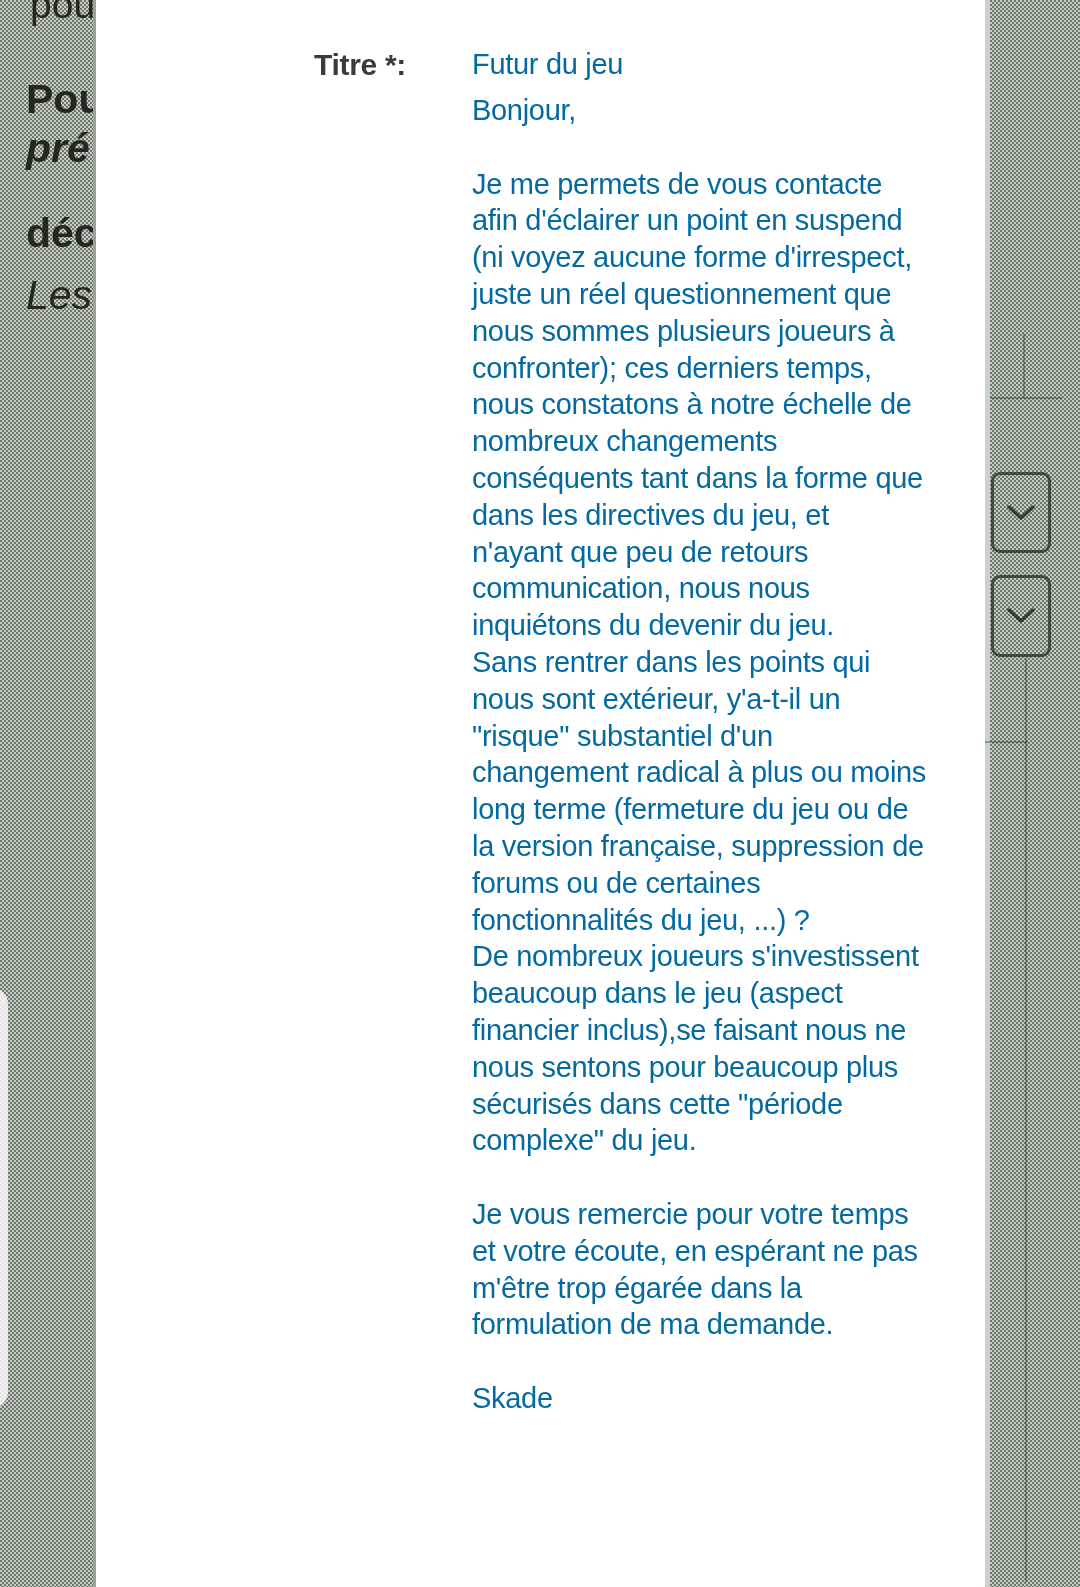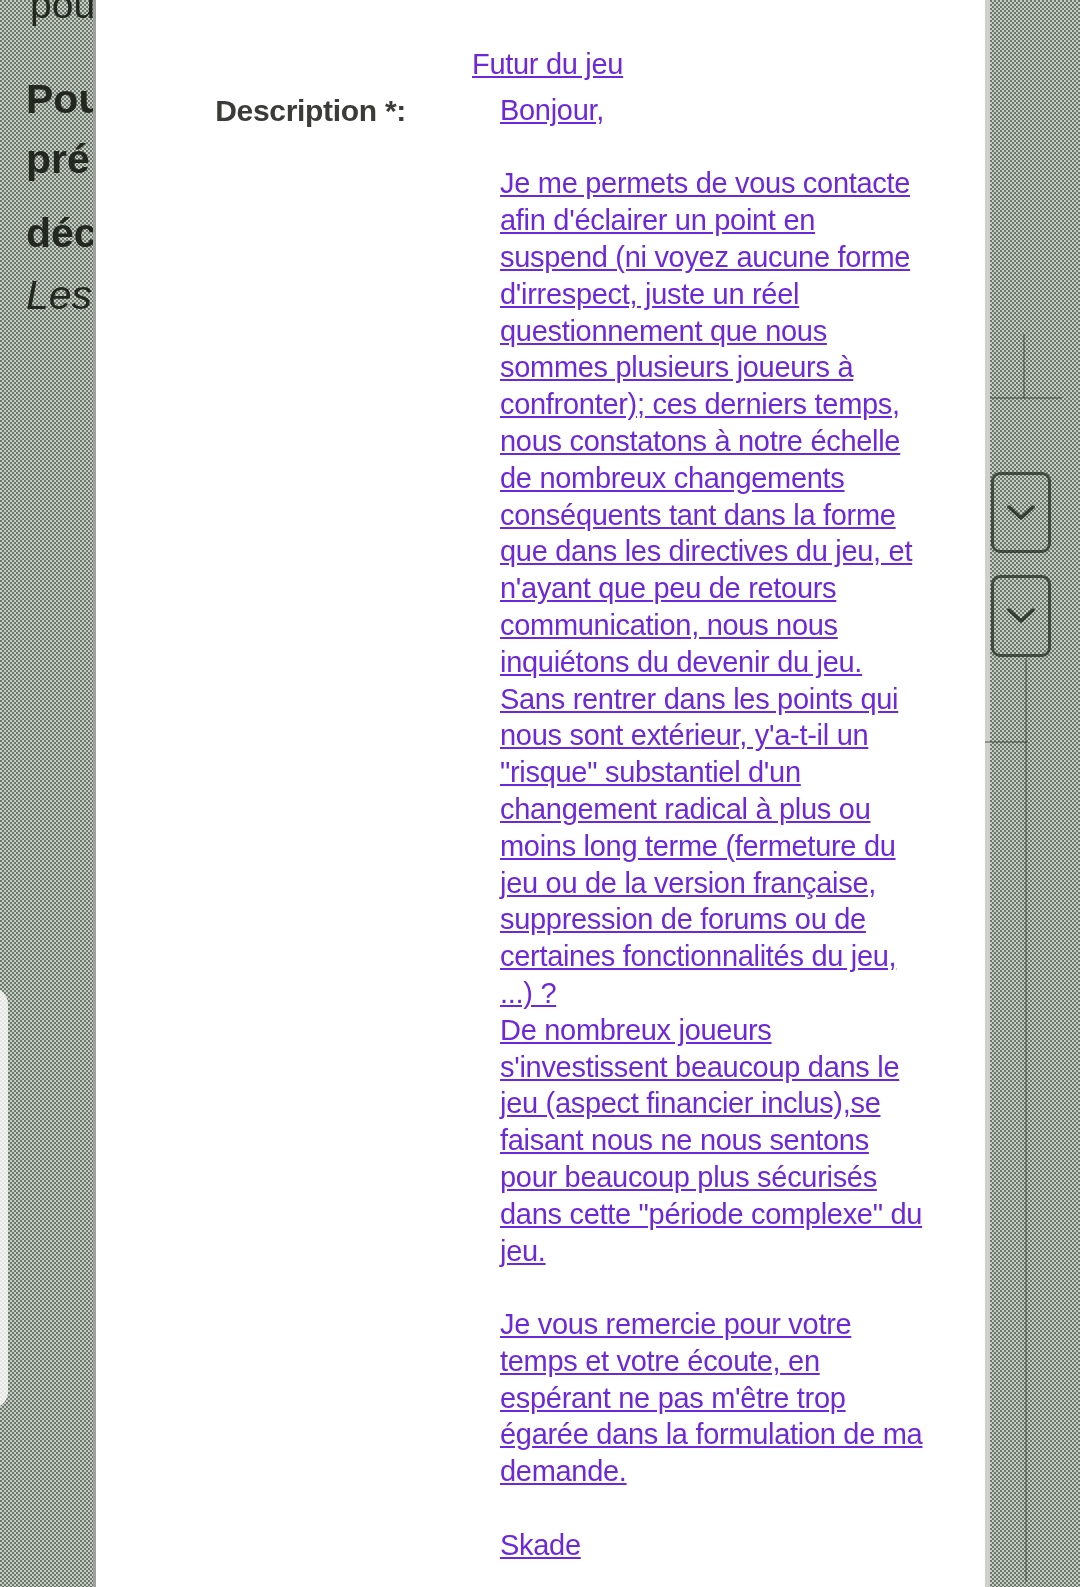--- a/index.html
+++ b/index.html
@@ -64,32 +64,32 @@
   }
   .lbl{
     grid-column:1;
     text-align:right;
     font-weight:700;font-size:30px;line-height:37px;
     color:#3b3c38;letter-spacing:-0.3px;white-space:nowrap;
   }
   .val{
     grid-column:3;
     font-size:29px;line-height:36.8px;
-    color:#6d28d9;letter-spacing:-0.3px;text-decoration:underline;
+    color:#0369a1;letter-spacing:-0.3px;
   }
   .val-multiline{white-space:pre-line;}
 </style>
 </head>
 <body>
 
 <div class="scrim scrim-left">
   <div class="dither"></div>
   <span class="bg-frag frag-top">pou</span>
   <span class="bg-frag frag-bold" style="top:77px;">Pou</span>
-  <span class="bg-frag frag-bold" style="top:137px;">pré</span>
+  <span class="bg-frag frag-bold" style="top:126px;font-style:italic;">pré</span>
   <span class="bg-frag frag-bold" style="top:183px;margin-top:28px;">déc</span>
   <span class="bg-frag frag-italic" style="top:273px;">Les</span>
   <div class="bg-card"></div>
 </div>
 
 <div class="scrim scrim-right">
   <div class="dither"></div>
   <div class="faint faint-v1"></div>
   <div class="faint faint-h1"></div>
   <div class="bg-select bg-select-1">
@@ -101,23 +101,23 @@
     <svg class="chev" width="30" height="16" viewBox="0 0 30 16">
       <path d="M3 2 L15 13 L27 2" fill="none" stroke="rgba(28,36,26,0.8)" stroke-width="3.5" stroke-linecap="round" stroke-linejoin="round"></path>
     </svg>
   </div>
   <div class="faint faint-v2"></div>
   <div class="faint faint-h2"></div>
 </div>
 
 <div class="panel">
   <div class="form-grid">
+    <div class="lbl" style="grid-row:1;">Titre *:</div>
     <div class="val" style="grid-row:1;">Futur du jeu</div>
-    <div class="lbl" style="grid-row:2;">Description *:</div>
-    <div class="val val-multiline" style="grid-row:2;margin-left:28px;">Bonjour,
+    <div class="val val-multiline" style="grid-row:2;">Bonjour,
 
 Je me permets de vous contacte afin d'éclairer un point en suspend (ni voyez aucune forme d'irrespect, juste un réel questionnement que nous sommes plusieurs joueurs à confronter); ces derniers temps, nous constatons à notre échelle de nombreux changements conséquents tant dans la forme que dans les directives du jeu, et n'ayant que peu de retours communication, nous nous inquiétons du devenir du jeu.
 Sans rentrer dans les points qui nous sont extérieur, y'a-t-il un "risque" substantiel d'un changement radical à plus ou moins long terme (fermeture du jeu ou de la version française, suppression de forums ou de certaines fonctionnalités du jeu, ...) ?
 De nombreux joueurs s'investissent beaucoup dans le jeu (aspect financier inclus),se faisant nous ne nous sentons pour beaucoup plus sécurisés dans cette "période complexe" du jeu.
 
 Je vous remercie pour votre temps et votre écoute, en espérant ne pas m'être trop égarée dans la formulation de ma demande.
 
 Skade</div>
   </div>
 </div>

